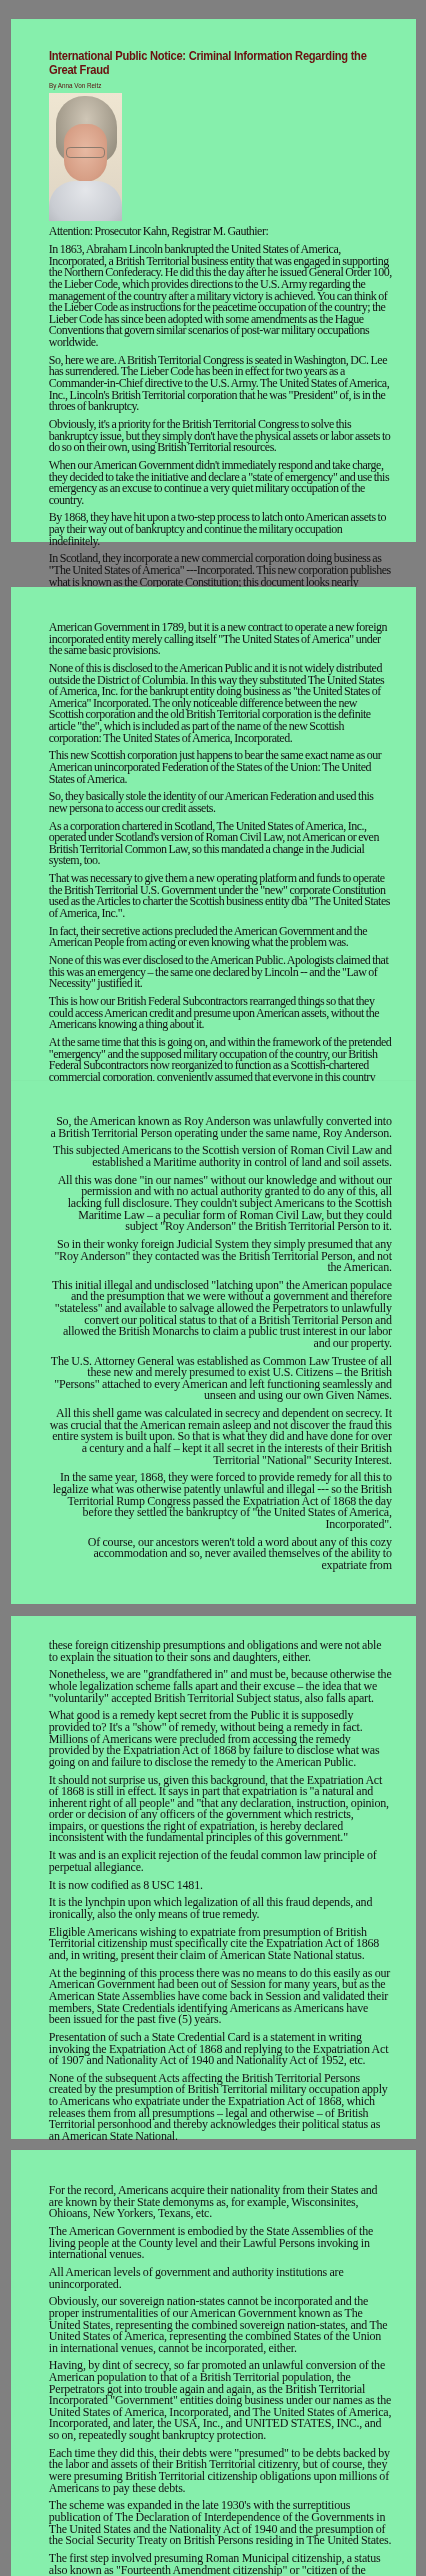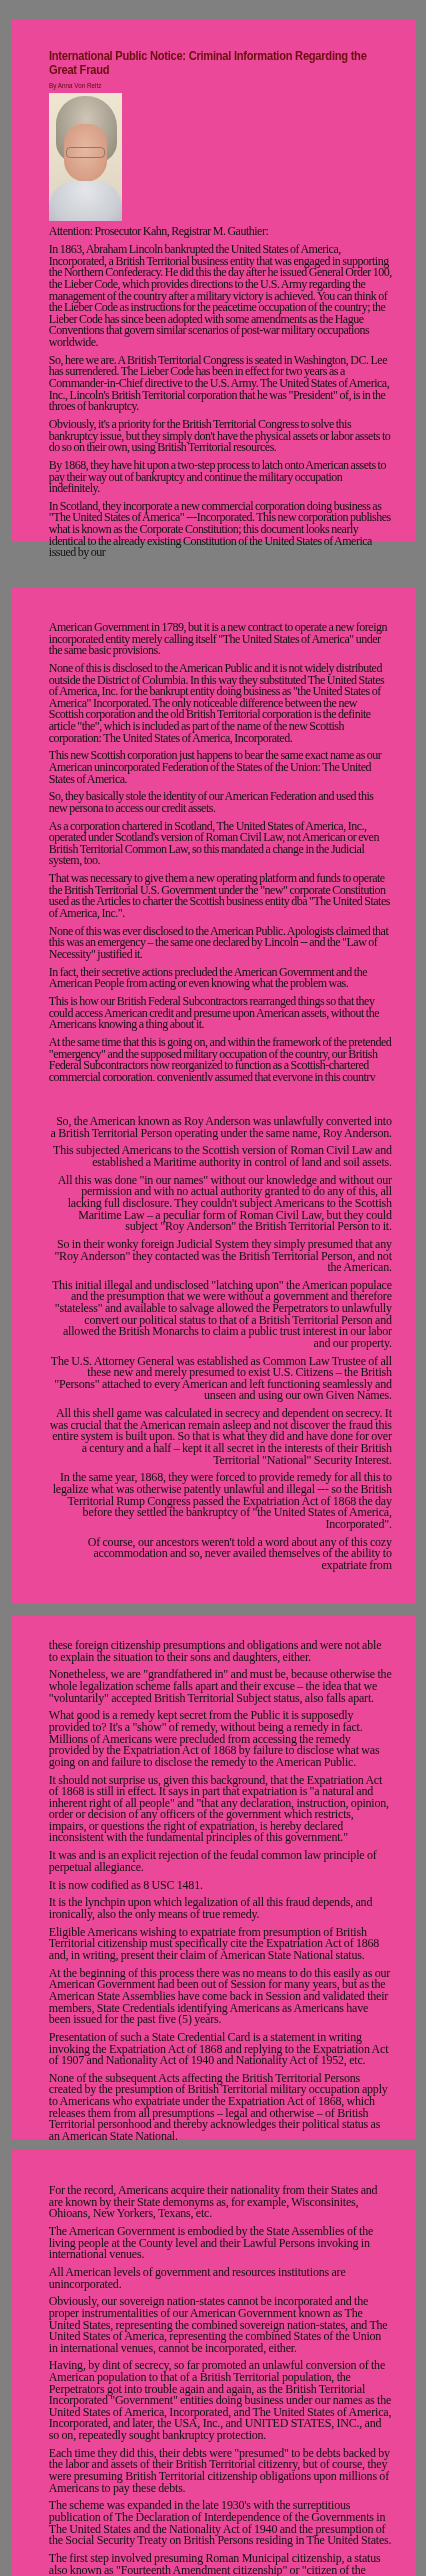--- a/index.html
+++ b/index.html
@@ -9,21 +9,21 @@
     background: #808080;
     overflow: hidden;
     position: relative;
     font-family: "Liberation Serif", serif;
   }
   .page {
     position: absolute;
     left: 10.8px;
     width: 405px;
     height: 523px;
-    background: #ec4899;
+    background: #86efac;
     box-shadow: 0 0 0.5px #6d6d6d;
   }
   .content {
     position: absolute;
     left: 38px;
     width: 343px;
     top: 32px;
   }
   .title {
     font-family: "Liberation Sans", sans-serif;
@@ -94,36 +94,37 @@
       <div class="hair"></div>
       <div class="face"></div>
       <div class="glasses"></div>
       <div class="jacket"></div>
     </div>
     <div class="condensed">
       <p class="body">Attention: Prosecutor Kahn, Registrar M. Gauthier:</p>
       <p class="body">In 1863, Abraham Lincoln bankrupted the United States of America, Incorporated, a British Territorial business entity that was engaged in supporting the Northern Confederacy. He did this the day after he issued General Order 100, the Lieber Code, which provides directions to the U.S. Army regarding the management of the country after a military victory is achieved.  You can think of the Lieber Code as instructions for the peacetime occupation of the country; the Lieber Code has since been adopted with some amendments as the Hague Conventions that govern similar scenarios of post-war military occupations worldwide.</p>
       <p class="body">So, here we are.  A British Territorial Congress is seated in Washington, DC.  Lee has surrendered.  The Lieber Code has been in effect for two years as a Commander-in-Chief directive to the U.S. Army.  The United States of America, Inc., Lincoln's British Territorial corporation that he was "President" of, is in the throes of bankruptcy.</p>
       <p class="body">Obviously, it's a priority for the British Territorial Congress to solve this bankruptcy issue, but they simply don't have the physical assets or labor assets to do so on their own, using British Territorial resources.</p>
+      <p class="body">When our American Government didn't immediately respond and take charge, they decided to take the initiative and declare a "state of emergency" and use this emergency as an excuse to continue a very quiet military occupation of the country.</p>
       <p class="body">By 1868, they have hit upon a two-step process to latch onto American assets to pay their way out of bankruptcy and continue the military occupation indefinitely.</p>
       <p class="body">In Scotland, they incorporate a new commercial corporation doing business as "The United States of America" ---Incorporated.  This new corporation publishes what is known as the Corporate Constitution; this document looks nearly identical to the already existing Constitution of the United States of America issued by our</p>
     </div>
   </div>
 </div>
 
 <div class="page" style="top:547px;margin-top:40px;">
   <div class="content condensed" style="top:35px;">
     <p class="body">American Government in 1789, but it is a new contract to operate a new foreign incorporated entity merely calling itself "The United States of America" under the same basic provisions.</p>
     <p class="body">None of this is disclosed to the American Public and it is not widely distributed outside the District of Columbia.  In this way they substituted The United States of America, Inc. for the bankrupt entity doing business as "the United States of America" Incorporated.  The only noticeable difference between the new Scottish corporation and the old British Territorial corporation is the definite article "the", which is included as part of the name of the new Scottish corporation: The United States of America, Incorporated.</p>
     <p class="body">This new Scottish corporation just happens to bear the same exact name as our American unincorporated Federation of the States of the Union: The United States of America.</p>
     <p class="body">So, they basically stole the identity of our American Federation and used this new persona to access our credit assets.</p>
     <p class="body">As a corporation chartered in Scotland, The United States of America, Inc., operated under Scotland's version of Roman Civil Law, not American or even British Territorial Common Law, so this mandated a change in the Judicial system, too.</p>
     <p class="body">That was necessary to give them a new operating platform and funds to operate the British Territorial U.S. Government under the "new" corporate Constitution used as the Articles to charter the Scottish business entity dba "The United States of America, Inc.".</p>
+    <p class="body">In fact, their secretive actions precluded the American Government and the American People from acting or even knowing what the problem was.</p>
     <p class="body">None of this was ever disclosed to the American Public.  Apologists claimed that this was an emergency – the same one declared by Lincoln -- and the "Law of Necessity" justified it.</p>
-    <p class="body">In fact, their secretive actions precluded the American Government and the American People from acting or even knowing what the problem was.</p>
     <p class="body">This is how our British Federal Subcontractors rearranged things so that they could access American credit and presume upon American assets, without the Americans knowing a thing about it.</p>
     <p class="body">At the same time that this is going on, and within the framework of the pretended "emergency" and the supposed military occupation of the country, our British Federal Subcontractors now reorganized to function as a Scottish-chartered commercial corporation, conveniently assumed that everyone in this country was a Ward of the Queen and that we were de facto converted into British Territorial U.S. Citizens for the duration of the military occupation.</p>
   </div>
 </div>
 
 <div class="page" style="top:1081px;text-align:right;">
   <div class="content" style="top:35px;">
     <p class="body">So, the American known as Roy Anderson was unlawfully converted into a British Territorial Person operating under the same name, Roy Anderson.</p>
     <p class="body">This subjected Americans to the Scottish version of Roman Civil Law and established a Maritime authority in control of land and soil assets.</p>
     <p class="body">All this was done "in our names" without our knowledge and without our permission and with no actual authority granted to do any of this, all lacking full disclosure.  They couldn't subject Americans to the Scottish Maritime Law – a peculiar form of Roman Civil Law, but they could subject "Roy Anderson" the British Territorial Person to it.</p>
@@ -149,21 +150,21 @@
     <p class="body">At the beginning of this process there was no means to do this easily as our American Government had been out of Session for many years, but as the American State Assemblies have come back in Session and validated their members, State Credentials identifying Americans as Americans have been issued for the past five (5) years.</p>
     <p class="body">Presentation of such a State Credential Card is a statement in writing invoking the Expatriation Act of 1868 and replying to the Expatriation Act of 1907 and Nationality Act of 1940 and Nationality Act of 1952, etc.</p>
     <p class="body">None of the subsequent Acts affecting the British Territorial Persons created by the presumption of British Territorial military occupation apply to Americans who expatriate under the Expatriation Act of 1868, which releases them from all presumptions – legal and otherwise – of British Territorial personhood and thereby acknowledges their political status as an American State National.</p>
   </div>
 </div>
 
 <div class="page" style="top:2150px;">
   <div class="content" style="top:35px;">
     <p class="body">For the record, Americans acquire their nationality from their States and are known by their State demonyms as, for example, Wisconsinites, Ohioans, New Yorkers, Texans, etc.</p>
     <p class="body">The American Government is embodied by the State Assemblies of the living people at the County level and their Lawful Persons invoking in international venues.</p>
-    <p class="body">All American levels of government and resources institutions are unincorporated.</p>
+    <p class="body">All American levels of government and authority institutions are unincorporated.</p>
     <p class="body">Obviously, our sovereign nation-states cannot be incorporated and the proper instrumentalities of our American Government known as The United States, representing the combined sovereign nation-states, and The United States of America, representing the combined States of the Union in international venues, cannot be incorporated, either.</p>
     <p class="body">Having, by dint of secrecy, so far promoted an unlawful conversion of the American population to that of a British Territorial population, the Perpetrators got into trouble again and again, as the British Territorial Incorporated "Government" entities doing business under our names as the United States of America, Incorporated, and The United States of America, Incorporated, and later, the USA, Inc., and UNITED STATES, INC., and so on, repeatedly sought bankruptcy protection.</p>
     <p class="body">Each time they did this, their debts were "presumed" to be debts backed by the labor and assets of their British Territorial citizenry, but of course, they were presuming British Territorial citizenship obligations upon millions of Americans to pay these debts.</p>
     <p class="body">The scheme was expanded in the late 1930's with the surreptitious publication of The Declaration of Interdependence of the Governments in The United States and the Nationality Act of 1940 and the presumption of the Social Security Treaty on British Persons residing in The United States.</p>
     <p class="body">The first step involved presuming Roman Municipal citizenship, a status also known as "Fourteenth Amendment citizenship" or "citizen of the United States" status on the British Territorial Persons operated under the Given Names of Americans.  This created Federal Dual Citizenship obligations for the victims of this complex intergenerational fraud.</p>
     <p class="body">It also created another level of government and subjection to another form of foreign law – Roman Municipal Law was added to the Judicial framework and liberally misapplied to the clueless Americans.</p>
   </div>
 </div>
 
 

